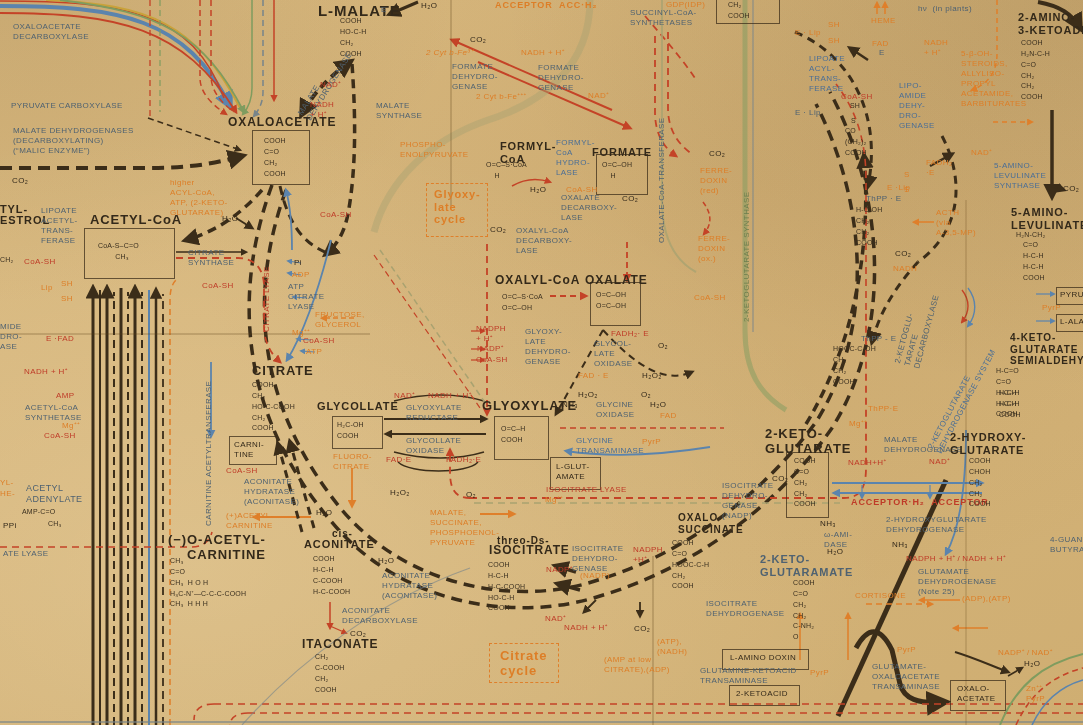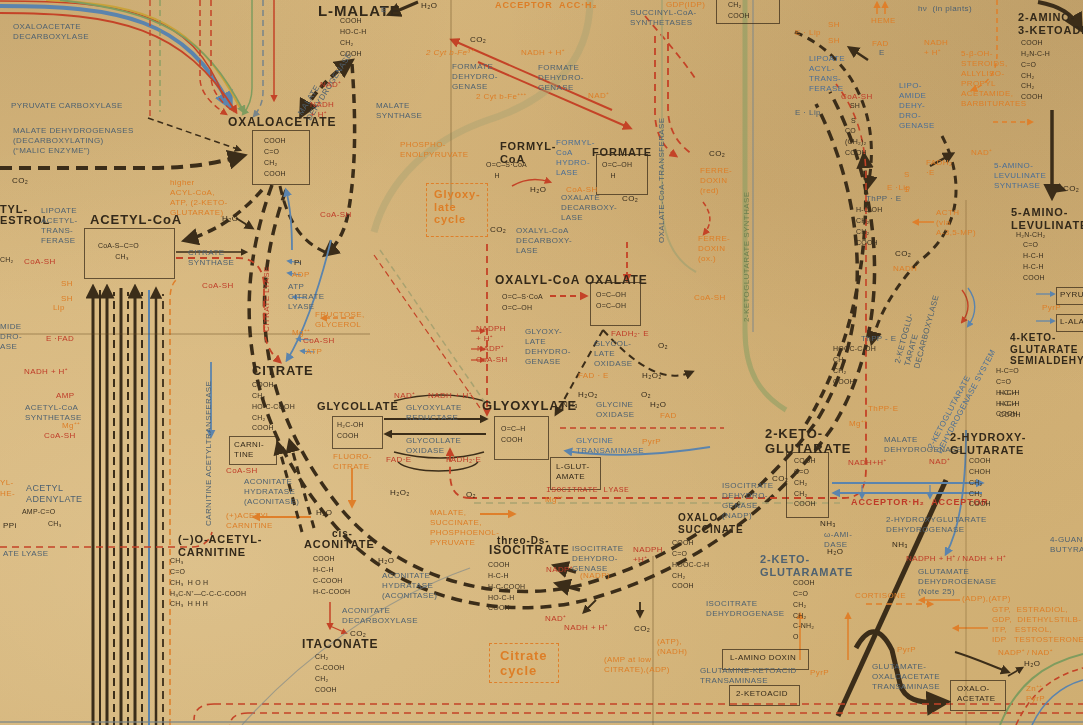--- a/index.html
+++ b/index.html
@@ -242,21 +242,21 @@
 FERASE</div>
     <div class="lb k bold" style="color: rgb(51, 41, 26); left: 90px; top: 213px; font-size: 13px;">ACETYL-CoA</div>
     <div class="lb st" style="color: rgb(58, 47, 31); left: 98px; top: 241px;">CoA-S–C=O
         CH₃</div>
     <div class="lb e" style="color: rgb(79, 98, 113); left: 188px; top: 248px;">CITRATE
 SYNTHASE</div>
     <div class="lb r" style="color: rgb(191, 59, 40); left: 202px; top: 281px;">CoA-SH</div>
     <div class="lb st" style="color: rgb(58, 47, 31); left: 0px; top: 255px;">CH₂</div>
     <div class="lb r" style="color: rgb(191, 59, 40); left: 24px; top: 257px;">CoA-SH</div>
     <div class="lb o" style="color: rgb(221, 126, 39); left: 61px; top: 279px;">SH</div>
-    <div class="lb o" style="color: rgb(221, 126, 39); left: 41px; top: 303px; margin-left: 12px;">Lip</div>
+    <div class="lb o" style="color: rgb(221, 126, 39); left: 41px; top: 283px;">Lip</div>
     <div class="lb o" style="color: rgb(221, 126, 39); left: 61px; top: 294px;">SH</div>
     <div class="lb e" style="color: rgb(79, 98, 113); left: 0px; top: 322px;">MIDE</div>
     <div class="lb e" style="color: rgb(79, 98, 113); left: 0px; top: 332px;">DRO-</div>
     <div class="lb e" style="color: rgb(79, 98, 113); left: 0px; top: 342px;">ASE</div>
     <div class="lb r" style="color: rgb(191, 59, 40); left: 46px; top: 334px;">E ·FAD</div>
     <div class="lb r" style="color: rgb(191, 59, 40); left: 24px; top: 367px;">NADH + H⁺</div>
     <div class="lb r" style="color: rgb(191, 59, 40); left: 56px; top: 391px;">AMP</div>
     <div class="lb e" style="color: rgb(79, 98, 113); left: 25px; top: 403px;">ACETYL-CoA
 SYNTHETASE</div>
     <div class="lb o" style="color: rgb(221, 126, 39); left: 62px; top: 421px;">Mg⁺⁺</div>
@@ -301,21 +301,21 @@
 CITRATE</div>
     <div class="lb r" style="color: rgb(191, 59, 40); left: 386px; top: 455px;">FAD·E</div>
     <div class="lb r" style="color: rgb(191, 59, 40); left: 446px; top: 455px;">FADH₂·E</div>
     <div class="lb e" style="color: rgb(79, 98, 113); left: 406px; top: 436px;">GLYCOLLATE
 OXIDASE</div>
     <div class="lb e" style="color: rgb(79, 98, 113); left: 406px; top: 403px;">GLYOXYLATE
 REDUCTASE</div>
     <div class="lb r" style="color: rgb(191, 59, 40); left: 394px; top: 391px;">NAD⁺</div>
     <div class="lb r" style="color: rgb(191, 59, 40); left: 428px; top: 391px;">NADH + H⁺</div>
     <div class="lb e" style="color: rgb(79, 98, 113); left: 204px; top: 526px; transform: rotate(-90deg);">CARNITINE ACETYLTRANSFERASE</div>
-    <div class="lb k bold" style="color: rgb(51, 41, 26); left: 178px; top: 533px; font-size: 11px;">(−)O-ACETYL-
+    <div class="lb k bold" style="color: rgb(51, 41, 26); left: 168px; top: 533px; font-size: 13px; text-align: right;">(−)O-ACETYL-
 CARNITINE</div>
     <div class="lb st" style="color: rgb(58, 47, 31); left: 170px; top: 556px;">CH₃
 C=O
 CH₃  H O H
 H₃C-N⁺—C-C-C-COOH
 CH₃  H H H</div>
     <div class="lb k bold" style="color: rgb(51, 41, 26); left: 332px; top: 528px; font-size: 10px;">cis-</div>
     <div class="lb k bold" style="color: rgb(51, 41, 26); left: 304px; top: 538px; font-size: 11px;">ACONITATE</div>
     <div class="lb st" style="color: rgb(58, 47, 31); left: 313px; top: 554px;">COOH
 H-C-H
@@ -420,21 +420,21 @@
 COOH</div>
     <div class="lb e" style="color: rgb(79, 98, 113); left: 596px; top: 400px;">GLYCINE
 OXIDASE</div>
     <div class="lb k" style="color: rgb(51, 41, 26); left: 650px; top: 400px;">H₂O</div>
     <div class="lb o" style="color: rgb(221, 126, 39); left: 660px; top: 411px;">FAD</div>
     <div class="lb b" style="color: rgb(74, 110, 150); left: 576px; top: 436px;">GLYCINE
 TRANSAMINASE</div>
     <div class="lb o" style="color: rgb(221, 126, 39); left: 642px; top: 437px;">PyrP</div>
     <div class="lb k" style="color: rgb(51, 41, 26); left: 556px; top: 462px;">L-GLUT-
 AMATE</div>
-    <div class="lb r" style="color: rgb(191, 59, 40); left: 546px; top: 485px; font-family: Liberation Mono, monospace;">ISOCITRATE LYASE</div>
+    <div class="lb r" style="color: rgb(191, 59, 40); left: 546px; top: 485px;">ISOCITRATE LYASE</div>
     <div class="lb o" style="color: rgb(221, 126, 39); left: 545px; top: 495px;">Mg⁺⁺</div>
     <div class="lb o" style="color: rgb(221, 126, 39); left: 430px; top: 508px;">MALATE,
 SUCCINATE,
 PHOSPHOENOL-
 PYRUVATE</div>
     <div class="lb k bold" style="color: rgb(51, 41, 26); left: 497px; top: 535px; font-size: 10px;">threo-Ds-</div>
     <div class="lb k bold" style="color: rgb(51, 41, 26); left: 489px; top: 544px; font-size: 12px;">ISOCITRATE</div>
     <div class="lb st" style="color: rgb(58, 47, 31); left: 488px; top: 560px;">COOH
 H-C-H
 H-C-COOH
@@ -492,24 +492,20 @@
     <div class="lb r bold" style="color: rgb(191, 59, 40); left: 851px; top: 497px; font-size: 9px;">ACCEPTOR·H₂  ACCEPTOR</div>
     <div class="lb e" style="color: rgb(79, 98, 113); left: 886px; top: 515px;">2-HYDROXYGLUTARATE
 DEHYDROGENASE</div>
     <div class="lb k" style="color: rgb(51, 41, 26); left: 892px; top: 540px;">NH₃</div>
     <div class="lb r" style="color: rgb(191, 59, 40); left: 906px; top: 554px;">NADPH + H⁺ / NADH + H⁺</div>
     <div class="lb e" style="color: rgb(79, 98, 113); left: 918px; top: 567px;">GLUTAMATE
 DEHYDROGENASE
 (Note 25)</div>
     <div class="lb o" style="color: rgb(221, 126, 39); left: 855px; top: 591px;">CORTISONE</div>
     <div class="lb o" style="color: rgb(221, 126, 39); left: 962px; top: 594px;">(ADP),(ATP)</div>
-    <div class="lb o" style="color: rgb(221, 126, 39); left: 992px; top: 605px;">GTP,  ESTRADIOL,
-GDP,  DIETHYLSTILB-
-ITP,   ESTROL,
-IDP   TESTOSTERONE</div>
     <div class="lb o" style="color: rgb(221, 126, 39); left: 897px; top: 645px;">PyrP</div>
     <div class="lb o" style="color: rgb(221, 126, 39); left: 998px; top: 648px;">NADP⁺ / NAD⁺</div>
     <div class="lb k" style="color: rgb(51, 41, 26); left: 1024px; top: 659px;">H₂O</div>
     <div class="lb e" style="color: rgb(79, 98, 113); left: 872px; top: 662px;">GLUTAMATE-
 OXALOACETATE
 TRANSAMINASE</div>
     <div class="lb k" style="color: rgb(51, 41, 26); left: 957px; top: 684px;">OXALO-
 ACETATE</div>
     <div class="lb o" style="color: rgb(221, 126, 39); left: 1026px; top: 684px;">Zn⁺⁺
 PyrP</div>

